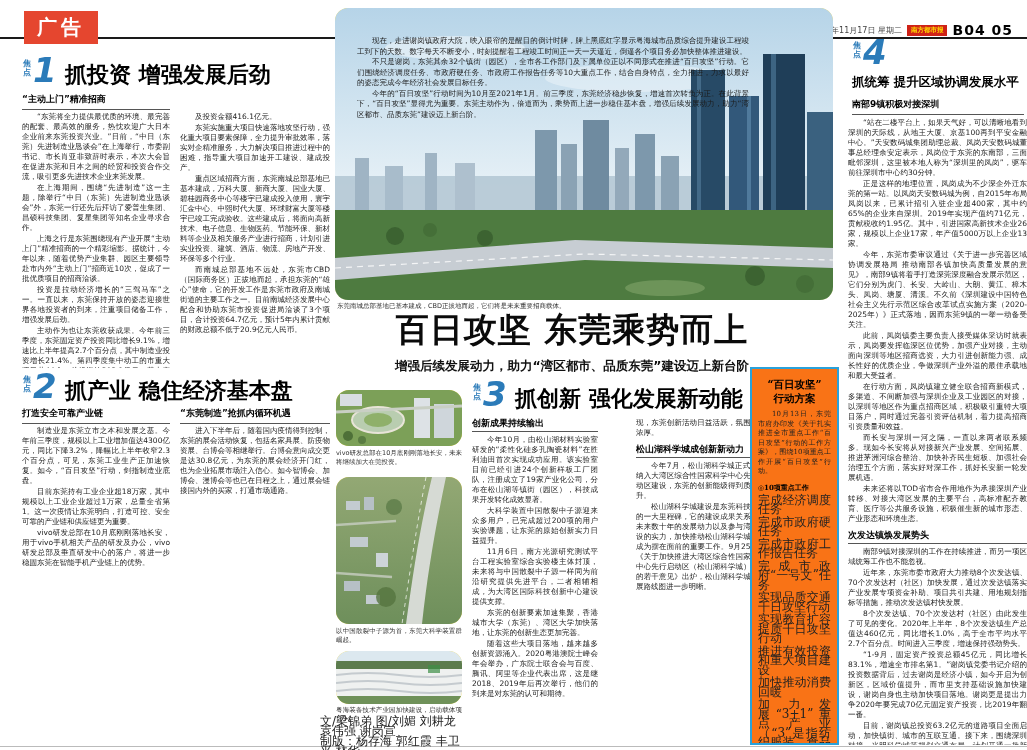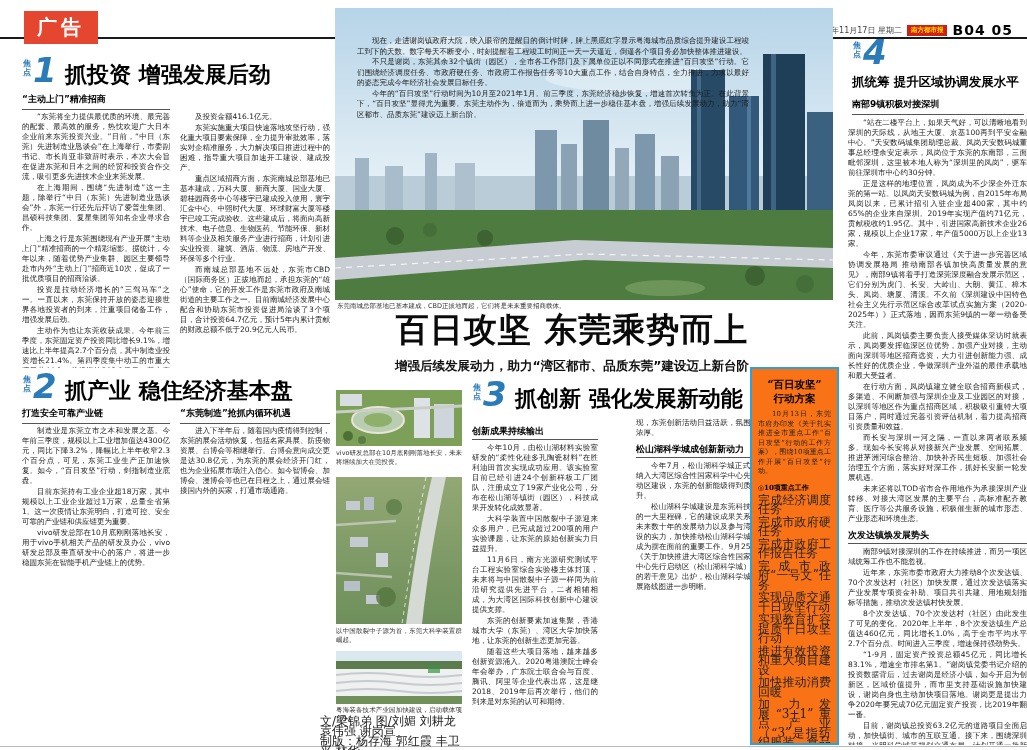--- a/index.html
+++ b/index.html
@@ -27,21 +27,21 @@
 
   
   .subhead{position:absolute;font-size:9px;font-weight:bold;color:#000;
            border-bottom:1px solid #555;padding-bottom:3px;}
   .col{position:absolute;text-align:justify;overflow:hidden;font-size:7.5px;line-height:10px;color:#222;}
   .col p{margin:0 0 1px;text-indent:2em;}
   .col .inhead{font-size:9px;font-weight:bold;color:#000;text-indent:0;
                border-bottom:1px solid #555;padding:4px 0 3px;margin:2px 0 3px;}
 
   
-  .photo{position:absolute;overflow:hidden;background:#fde047;}
+  .photo{position:absolute;overflow:hidden;background:#fde047;border-radius:13px;}
   .caption{position:absolute;font-size:6.5px;line-height:8.5px;color:#333;text-align:justify;}
 
   
   .intro{position:absolute;left:357px;top:36px;width:392px;font-size:7.5px;line-height:10.5px;
          color:#1b1b1b;text-align:justify;}
   .intro p{margin:0;text-indent:2em;}
 
   
   .headline{position:absolute;left:352px;top:308px;width:440px;text-align:center;}
   .headline .t{font-size:33px;font-weight:900;color:#0a0a0a;letter-spacing:1px;white-space:nowrap;}
@@ -231,21 +231,21 @@
     </svg>
   </div>
   <div class="caption" style="left:336px;top:706px;width:126px;">粤海装备技术产业园加快建设，启动载体项目5个。</div>
 
   <div class="credits">
     <div>文/梁锦弟 图/刘媚 刘耕龙 袁伟强 谢岗宣</div>
     <div>制版：杨存海 郭红霞 丰卫平 林华</div>
   </div>
 
   <div class="col" style="left:472px;top:418px;width:126px;height:327px;">
-    <div class="inhead" style="margin-top:8px;padding-top:0;">创新成果持续输出</div>
+    <div class="inhead" style="margin-top:0;padding-top:0;">创新成果持续输出</div>
     <div>
         <p>今年10月，由松山湖材料实验室研发的“柔性化硅多孔陶瓷材料”在胜利油田首次实现成功应用。该实验室目前已经引进24个创新样板工厂团队，注册成立了19家产业化公司，分布在松山湖等镇街（园区），科技成果开发转化成效显著。</p>
         <p>大科学装置中国散裂中子源迎来众多用户，已完成超过200项的用户实验课题，让东莞的原始创新实力日益提升。</p>
         <p>11月6日，南方光源研究测试平台工程实验室综合实验楼主体封顶，未来将与中国散裂中子源一样同为前沿研究提供先进平台，二者相辅相成，为大湾区国际科技创新中心建设提供支撑。</p>
         <p>东莞的创新要素加速集聚，香港城市大学（东莞）、湾区大学加快落地，让东莞的创新生态更加完善。</p>
         <p>随着这些大项目落地，越来越多创新资源涌入。2020粤港澳院士峰会年会举办，广东院士联合会与百度、腾讯、阿里等企业代表出席，这是继2018、2019年后再次举行，他们的到来是对东莞的认可和期待。</p>
       </div>
   </div>
   <div class="col" style="left:636px;top:418px;width:130px;height:327px;">
     <p style="text-indent:0;">现，东莞创新活动日益活跃，氛围日益浓厚。</p>

